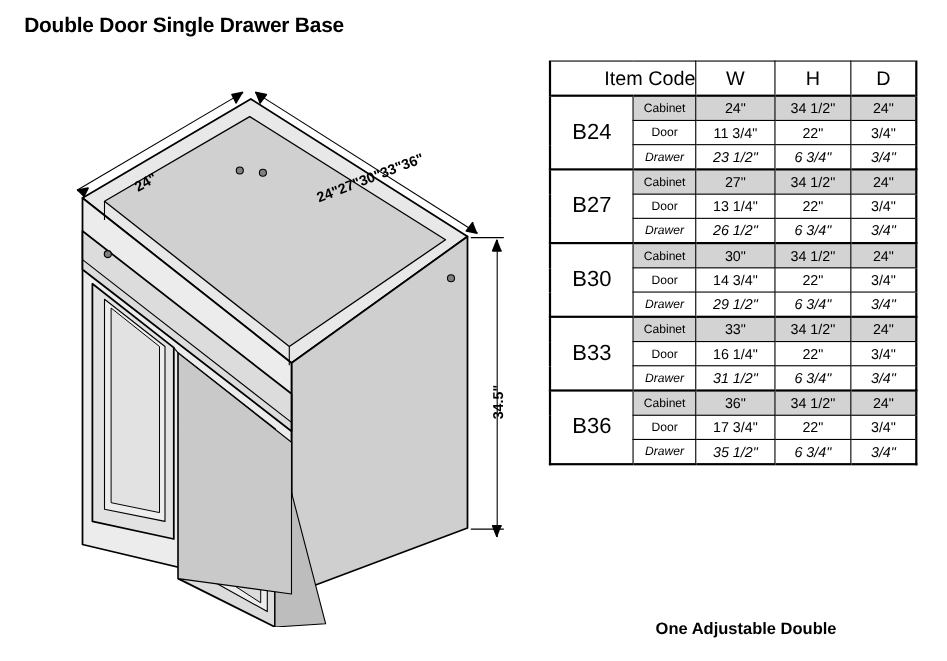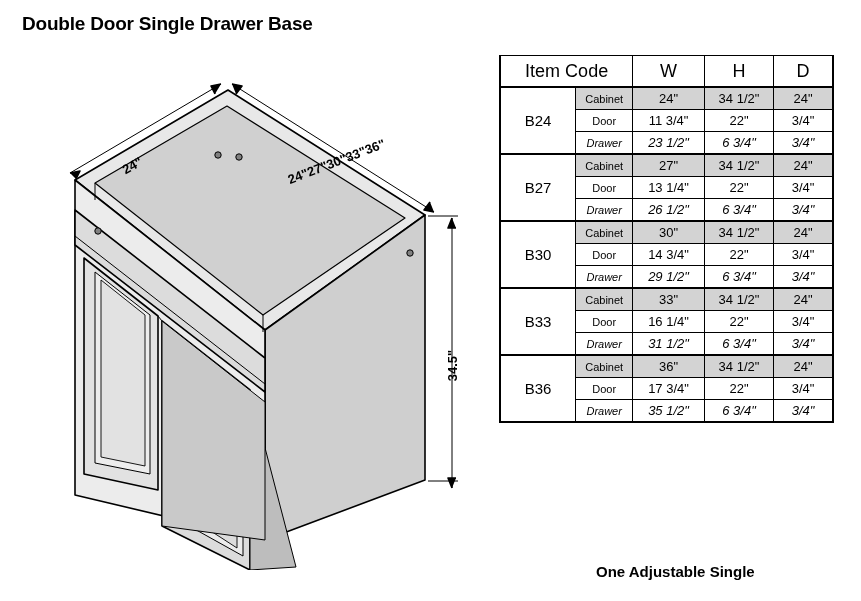--- a/index.html
+++ b/index.html
@@ -44,27 +44,28 @@
     text-align: center;
     font-size: 13px;
     font-weight: normal;
     padding: 0;
     height: 21px;
     background: #ffffff;
   }
   #spec-table .hdr-item {
     font-size: 18px;
     height: 30px;
+    text-align: right;
   }
   #spec-table .hdr-dim {
     font-size: 18px;
     height: 30px;
   }
   #spec-table .code-cell {
-    font-size: 15px;
+    font-size: 20px;
     font-weight: normal;
     border-bottom-width: 2px;
     border-top-width: 2px;
     margin-top: 20px;
   }
   #spec-table .rowlabel {
     font-size: 11px;
     width: 56px;
     margin-top: 40px;
   }
@@ -288,13 +289,13 @@
     </tr>
     <tr class="grp-bottom">
       <td class="rowlabel">Drawer</td>
       <td>35 1/2"</td>
       <td>6 3/4"</td>
       <td class="outer-right">3/4"</td>
     </tr>
   </tbody>
 </table>
 
-<div id="shelf-note">One Adjustable Single</div>
+<div id="shelf-note">One Adjustable Double</div>
 
 </body></html>

